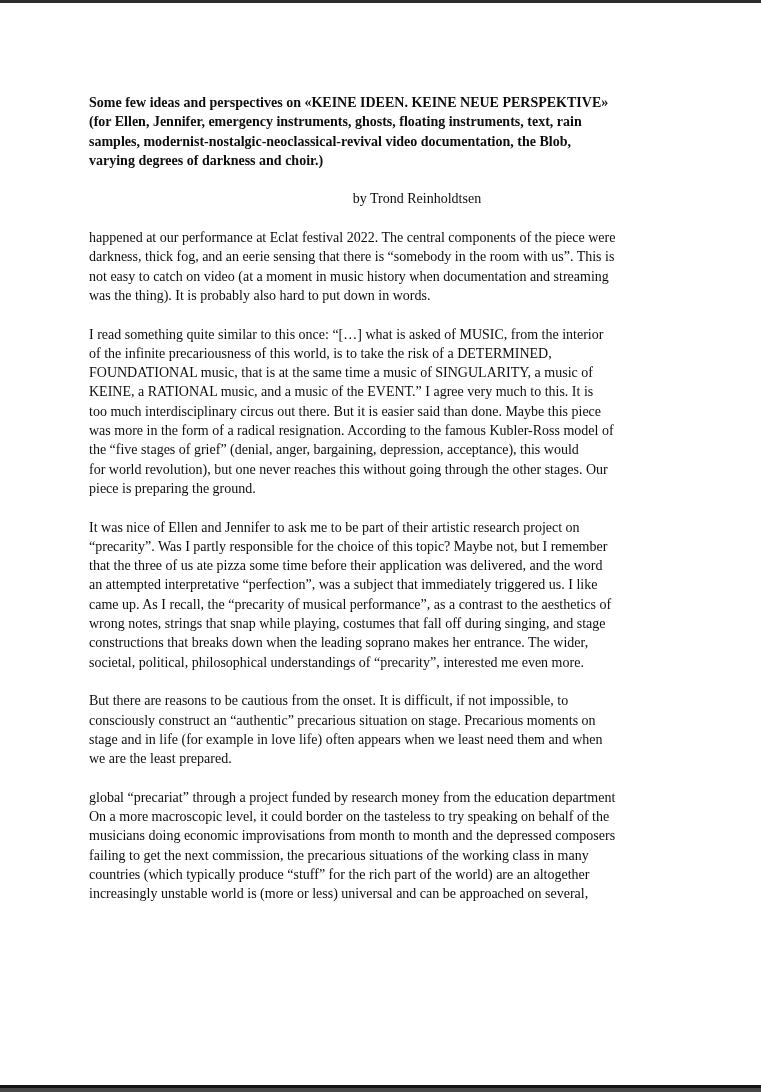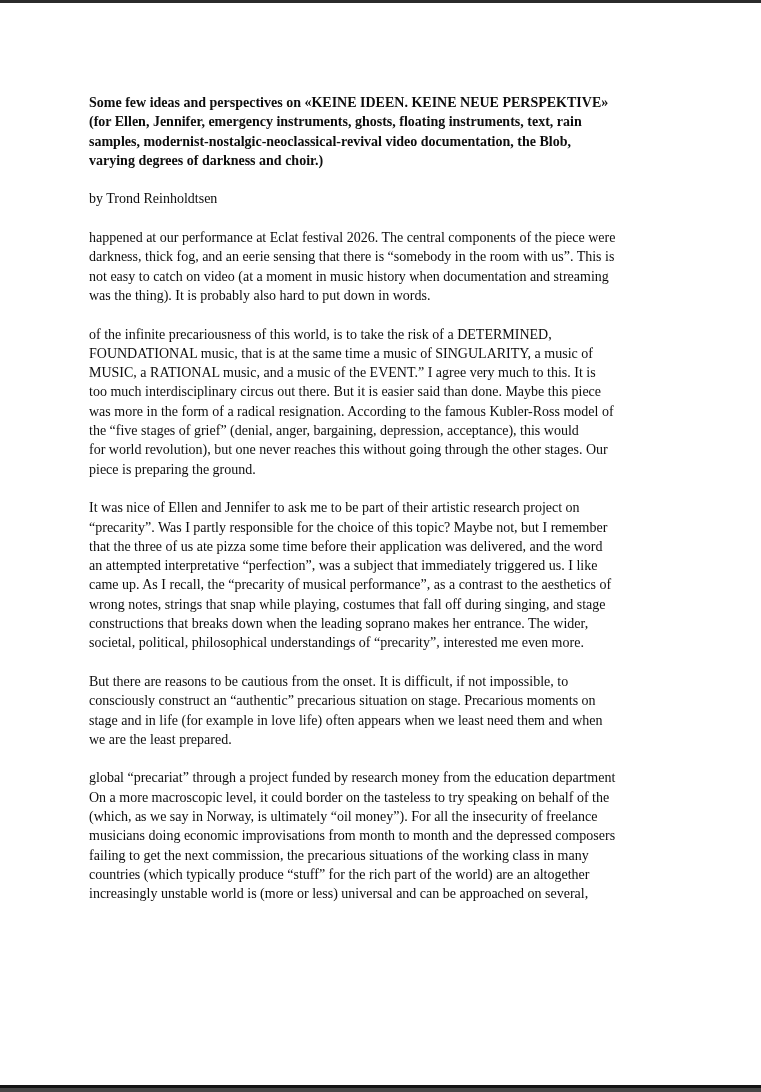--- a/index.html
+++ b/index.html
@@ -46,20 +46,21 @@
   }
   .doc-title {
     margin: 0;
     padding: 0;
     font-weight: bold;
     font-size: 14px;
     line-height: 19.3px;
   }
   .byline {
     margin: 19.3px 0 0 0;
+    text-align: center;
   }
   .doc-body .para {
     margin: 19.3px 0 0 0;
   }
   .line {
     white-space: nowrap;
   }
 </style>
 </head>
 <body>
@@ -69,29 +70,30 @@
 <div class="page">
   <h1 class="doc-title">
       <div class="line">Some few ideas and perspectives on «KEINE IDEEN. KEINE NEUE PERSPEKTIVE»</div>
       <div class="line">(for Ellen, Jennifer, emergency instruments, ghosts, floating instruments, text, rain</div>
       <div class="line">samples, modernist-nostalgic-neoclassical-revival video documentation, the Blob,</div>
       <div class="line">varying degrees of darkness and choir.)</div>
     </h1>
   <p class="byline">by Trond Reinholdtsen</p>
   <div class="doc-body">
       <div class="para">
-        <div class="line">happened at our performance at Eclat festival 2026. The central components of the piece were</div>
+        <div class="line">happened at our performance at Eclat festival 2022. The central components of the piece were</div>
         <div class="line">darkness, thick fog, and an eerie sensing that there is “somebody in the room with us”. This is</div>
         <div class="line">not easy to catch on video (at a moment in music history when documentation and streaming</div>
         <div class="line">was the thing). It is probably also hard to put down in words.</div>
       </div>
       <div class="para">
+        <div class="line">I read something quite similar to this once: “[…] what is asked of MUSIC, from the interior</div>
         <div class="line">of the infinite precariousness of this world, is to take the risk of a DETERMINED,</div>
         <div class="line">FOUNDATIONAL music, that is at the same time a music of SINGULARITY, a music of</div>
-        <div class="line">MUSIC, a RATIONAL music, and a music of the EVENT.” I agree very much to this. It is</div>
+        <div class="line">KEINE, a RATIONAL music, and a music of the EVENT.” I agree very much to this. It is</div>
         <div class="line">too much interdisciplinary circus out there. But it is easier said than done. Maybe this piece</div>
         <div class="line">was more in the form of a radical resignation. According to the famous Kubler-Ross model of</div>
         <div class="line">the “five stages of grief” (denial, anger, bargaining, depression, acceptance), this would</div>
         <div class="line">for world revolution), but one never reaches this without going through the other stages. Our</div>
         <div class="line">piece is preparing the ground.</div>
       </div>
       <div class="para">
         <div class="line">It was nice of Ellen and Jennifer to ask me to be part of their artistic research project on</div>
         <div class="line">“precarity”. Was I partly responsible for the choice of this topic? Maybe not, but I remember</div>
         <div class="line">that the three of us ate pizza some time before their application was delivered, and the word</div>
@@ -103,21 +105,20 @@
       </div>
       <div class="para">
         <div class="line">But there are reasons to be cautious from the onset. It is difficult, if not impossible, to</div>
         <div class="line">consciously construct an “authentic” precarious situation on stage. Precarious moments on</div>
         <div class="line">stage and in life (for example in love life) often appears when we least need them and when</div>
         <div class="line">we are the least prepared.</div>
       </div>
       <div class="para">
         <div class="line">global “precariat” through a project funded by research money from the education department</div>
         <div class="line">On a more macroscopic level, it could border on the tasteless to try speaking on behalf of the</div>
-        <div class="line">(which, as we say in Norway, is ultimately “oil money”). For all the insecurity of freelance</div>
         <div class="line">musicians doing economic improvisations from month to month and the depressed composers</div>
         <div class="line">failing to get the next commission, the precarious situations of the working class in many</div>
         <div class="line">countries (which typically produce “stuff” for the rich part of the world) are an altogether</div>
         <div class="line">increasingly unstable world is (more or less) universal and can be approached on several,</div>
       </div>
     </div>
 </div>
 
 <div class="edge-bottom">
   <div class="edge-line"></div>

